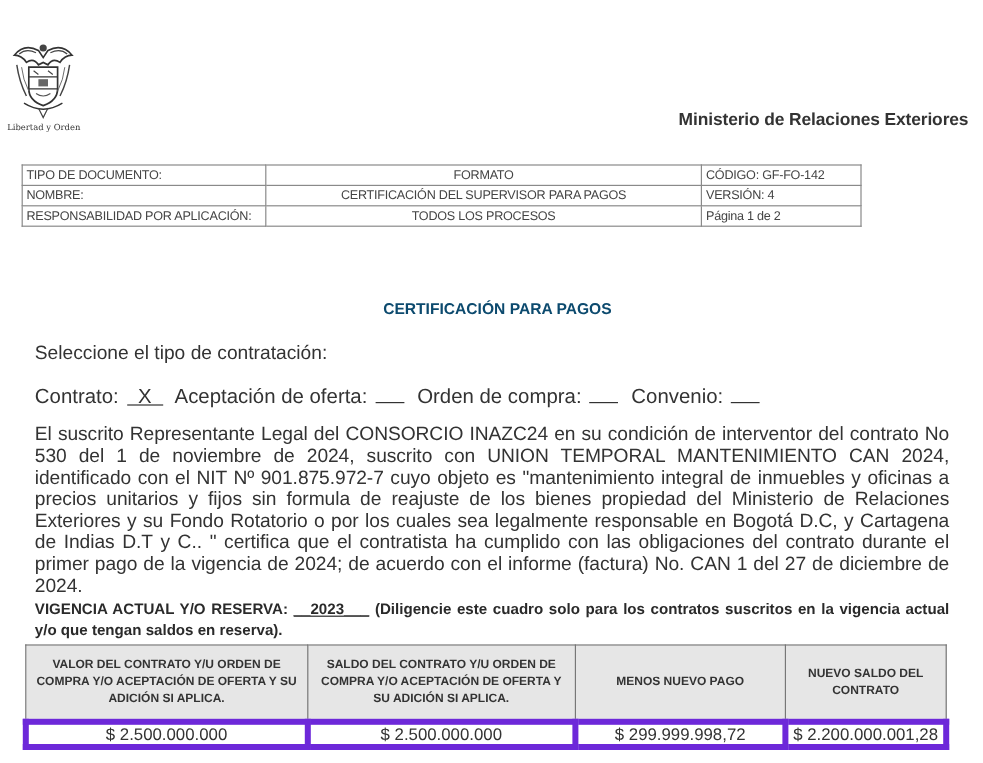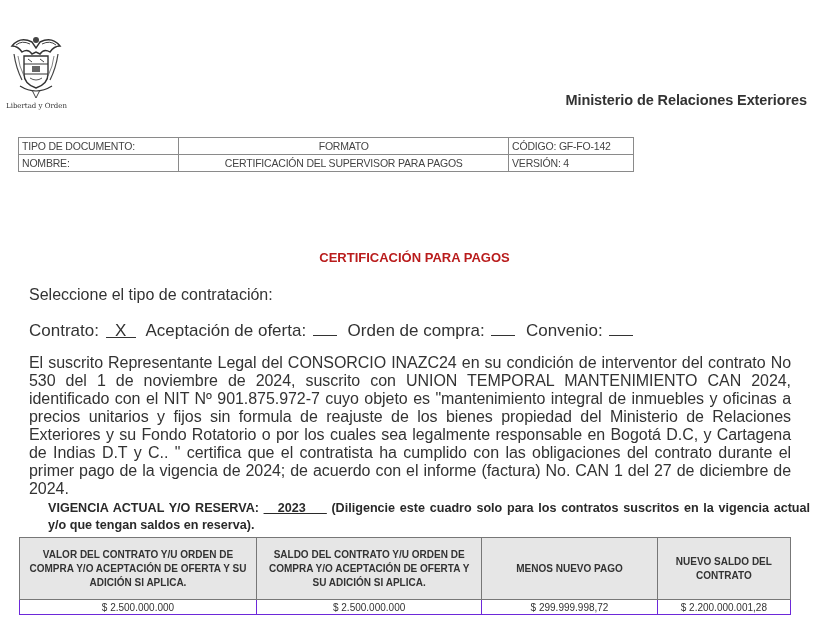--- a/index.html
+++ b/index.html
@@ -48,21 +48,21 @@
     }
     .ministry-country {
       font-size: 12px;
       color: #555;
       margin-top: 2px;
     }
     table.meta {
       position: absolute;
       left: 18px;
       top: 137px;
-      width: 616px;
+      width: 700px;
       border-collapse: collapse;
       font-size: 10.5px;
       color: #444;
       letter-spacing: -0.2px;
     }
     table.meta td {
       border: 1px solid #8a8a8a;
       height: 16px;
       padding: 0 3px;
       white-space: nowrap;
@@ -71,21 +71,21 @@
     table.meta td.c2 { text-align: center; width: 420px; }
     table.meta td.c3 { width: 140px; }
     .doc-title {
       position: absolute;
       left: 0;
       width: 819px;
       top: 250px;
       text-align: center;
       font-size: 13px;
       font-weight: bold;
-      color: #b91c1c;
+      color: #0c4a6e;
       padding-left: 10px;
       box-sizing: border-box;
     }
     .select-label {
       position: absolute;
       left: 29px;
       top: 286px;
       font-size: 16px;
       color: #333;
     }
@@ -122,21 +122,20 @@
     .vigencia {
       position: absolute;
       left: 29px;
       top: 500px;
       width: 762px;
       font-size: 12.6px;
       font-weight: bold;
       line-height: 17px;
       color: #2a2a2a;
       text-align: justify;
-      margin-left: 19px;
     }
     .vigencia .year {
       text-decoration: underline;
     }
     table.values {
       position: absolute;
       left: 19px;
       top: 537px;
       width: 772px;
       border-collapse: collapse;
@@ -148,25 +147,25 @@
       background: #e6e6e6;
       border: 1px solid #777;
       font-weight: bold;
       text-align: center;
       vertical-align: middle;
       height: 61px;
       padding: 0 4px;
       line-height: 14px;
     }
     table.values td {
-      border: 1px solid #6d28d9;
+      border: 5px solid #6d28d9;
       text-align: center;
       height: 14px;
       padding: 0 4px;
-      font-size: 10px;
+      font-size: 14px;
     }
     table.values .w1 { width: 234px; }
     table.values .w2 { width: 222px; }
     table.values .w3 { width: 170px; }
     table.values .w4 { width: 126px; }
   </style>
 </head>
 <body>
 
 <div class="logo">
@@ -201,20 +200,25 @@
   <tbody>
       <tr>
     <td class="c1">TIPO DE DOCUMENTO:</td>
     <td class="c2">FORMATO</td>
     <td class="c3">CÓDIGO:  GF-FO-142</td>
   </tr>
   <tr>
     <td class="c1">NOMBRE:</td>
     <td class="c2">CERTIFICACIÓN DEL SUPERVISOR PARA PAGOS</td>
     <td class="c3">VERSIÓN:  4</td>
+  </tr>
+  <tr>
+    <td class="c1">RESPONSABILIDAD POR APLICACIÓN:</td>
+    <td class="c2">TODOS LOS PROCESOS</td>
+    <td class="c3">Página 1 de 2</td>
   </tr>
 </tbody>
   </table>
 
 <div class="doc-title">CERTIFICACIÓN PARA PAGOS</div>
 
 <div class="select-label">Seleccione el tipo de contratación:</div>
 
 <div class="contract-types">
   <span>Contrato:</span>

